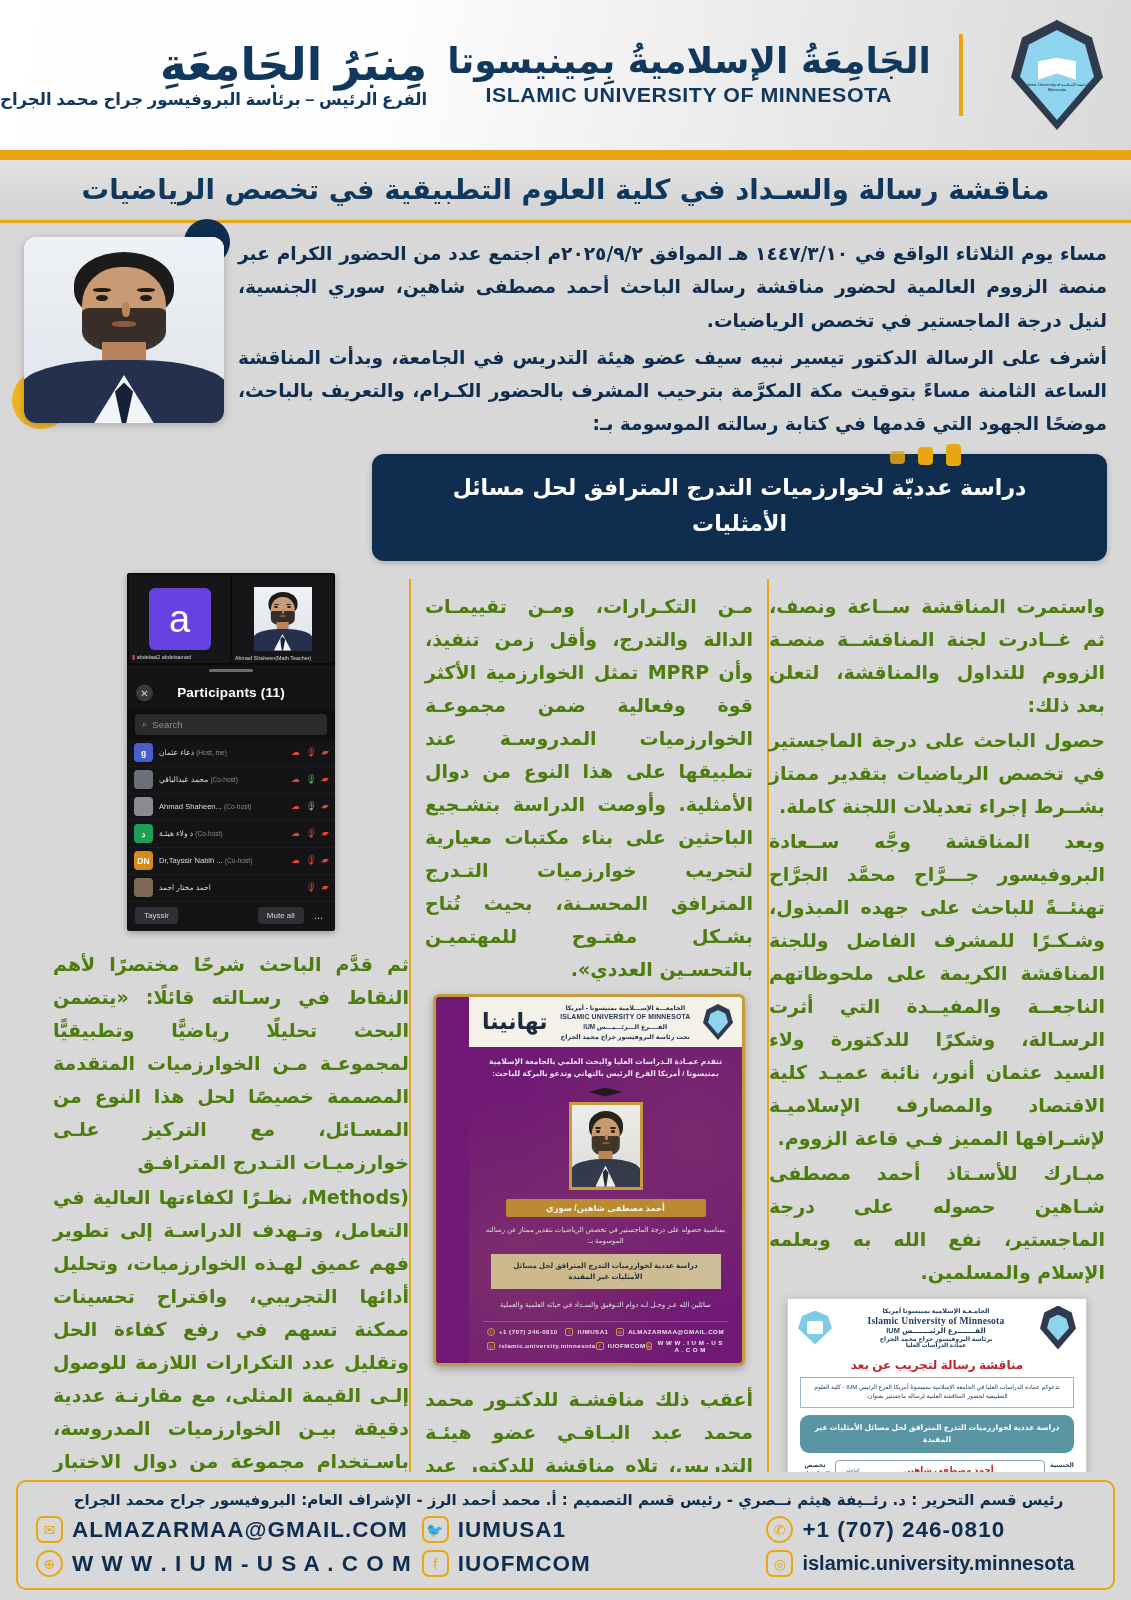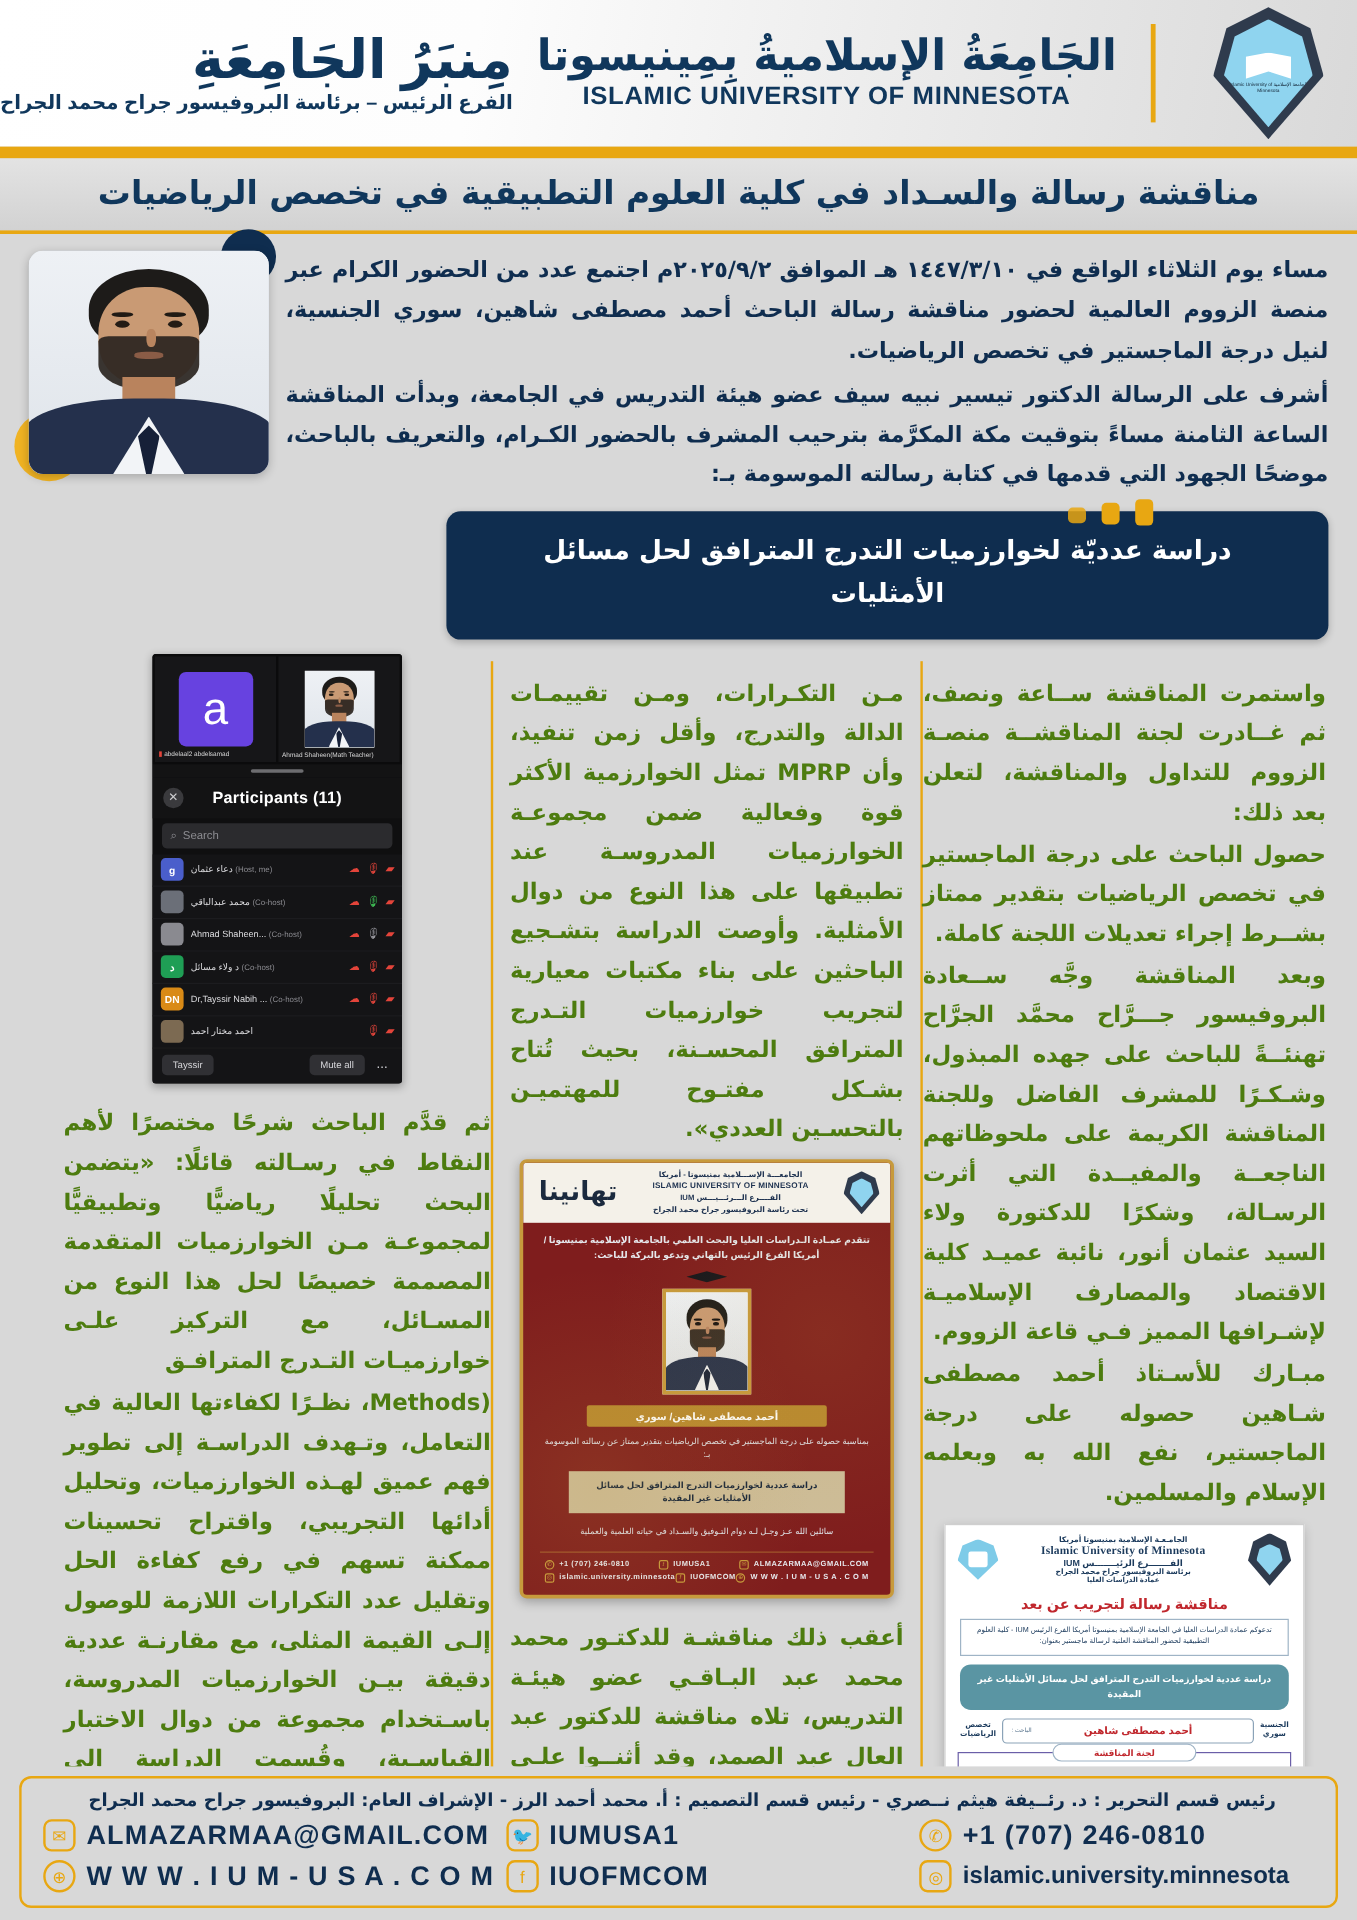--- a/index.html
+++ b/index.html
@@ -9,21 +9,21 @@
     height: 1600px;
     background: #d8d8d8;
     font-family: "Liberation Sans", "DejaVu Sans", sans-serif;
     overflow: hidden;
     position: relative;
   }
 
   
   .masthead {
     position: relative;
-    height: 122px;
+    height: 150px;
     background: linear-gradient(100deg, #ffffff 0%, #fdfdfd 35%, #ececec 65%, #d9d9d9 100%);
     display: flex;
     align-items: center;
     overflow: hidden;
   }
   .mast-inner {
     display: flex;
     flex-direction: row-reverse;
     align-items: center;
     width: 100%;
@@ -318,27 +318,28 @@
   .z-footer {
     display:flex; align-items:center; justify-content:space-between;
     padding:5px 8px 7px 8px; background:#141416;
   }
   .z-btn { background:#303034; color:#d6d6da; font-size:8px; padding:4px 9px; border-radius:4px;}
   .z-more{ color:#d6d6da; font-size:11px; padding:0 4px;}
 
   
   .poster-congrats {
     width: 312px;
-    background:#7f1d1d;
+    background:#701a75;
     border-radius:6px;
     overflow:hidden;
     margin: 8px auto 10px auto;
     border: 3px solid #c79a3c;
     box-shadow:0 3px 9px rgba(0,0,0,.28);
     direction: rtl;
+    padding-left: 33px;
   }
   .pc-top {
     background:#f4f1e9; display:flex; align-items:center; justify-content:space-between;
     padding:6px 9px; gap:6px;
   }
   .pc-word {
     font-size:22px; color:#1b2a3e; font-weight:bold; font-family:"DejaVu Sans",sans-serif;
     line-height:1; padding-left:4px;
   }
   .pc-top-txt { text-align:center; flex:1; }
@@ -786,21 +787,21 @@
             <span class="z-ava" style="background:#8a8a90"></span>
             <span class="z-label"><span>Ahmad Shaheen...</span> <span class="role">(Co-host)</span></span>
             <span class="z-icons">
               <i class="z-ic red">☁</i>
               <i class="z-ic grey">🎙</i>
               <i class="z-ic red">▰</i>
             </span>
           </div>
           <div class="z-row">
             <span class="z-ava" style="background:#1f9e55">د</span>
-            <span class="z-label"><span>د وﻻء مسائل</span> <span class="role">(Co-host)</span></span>
+            <span class="z-label"><span>د وﻻء هيئـة</span> <span class="role">(Co-host)</span></span>
             <span class="z-icons">
               <i class="z-ic red">☁</i>
               <i class="z-ic red">🎙</i>
               <i class="z-ic red">▰</i>
             </span>
           </div>
           <div class="z-row">
             <span class="z-ava" style="background:#d98a16">DN</span>
             <span class="z-label"><span>Dr,Tayssir Nabih ...</span> <span class="role">(Co-host)</span></span>
             <span class="z-icons">

